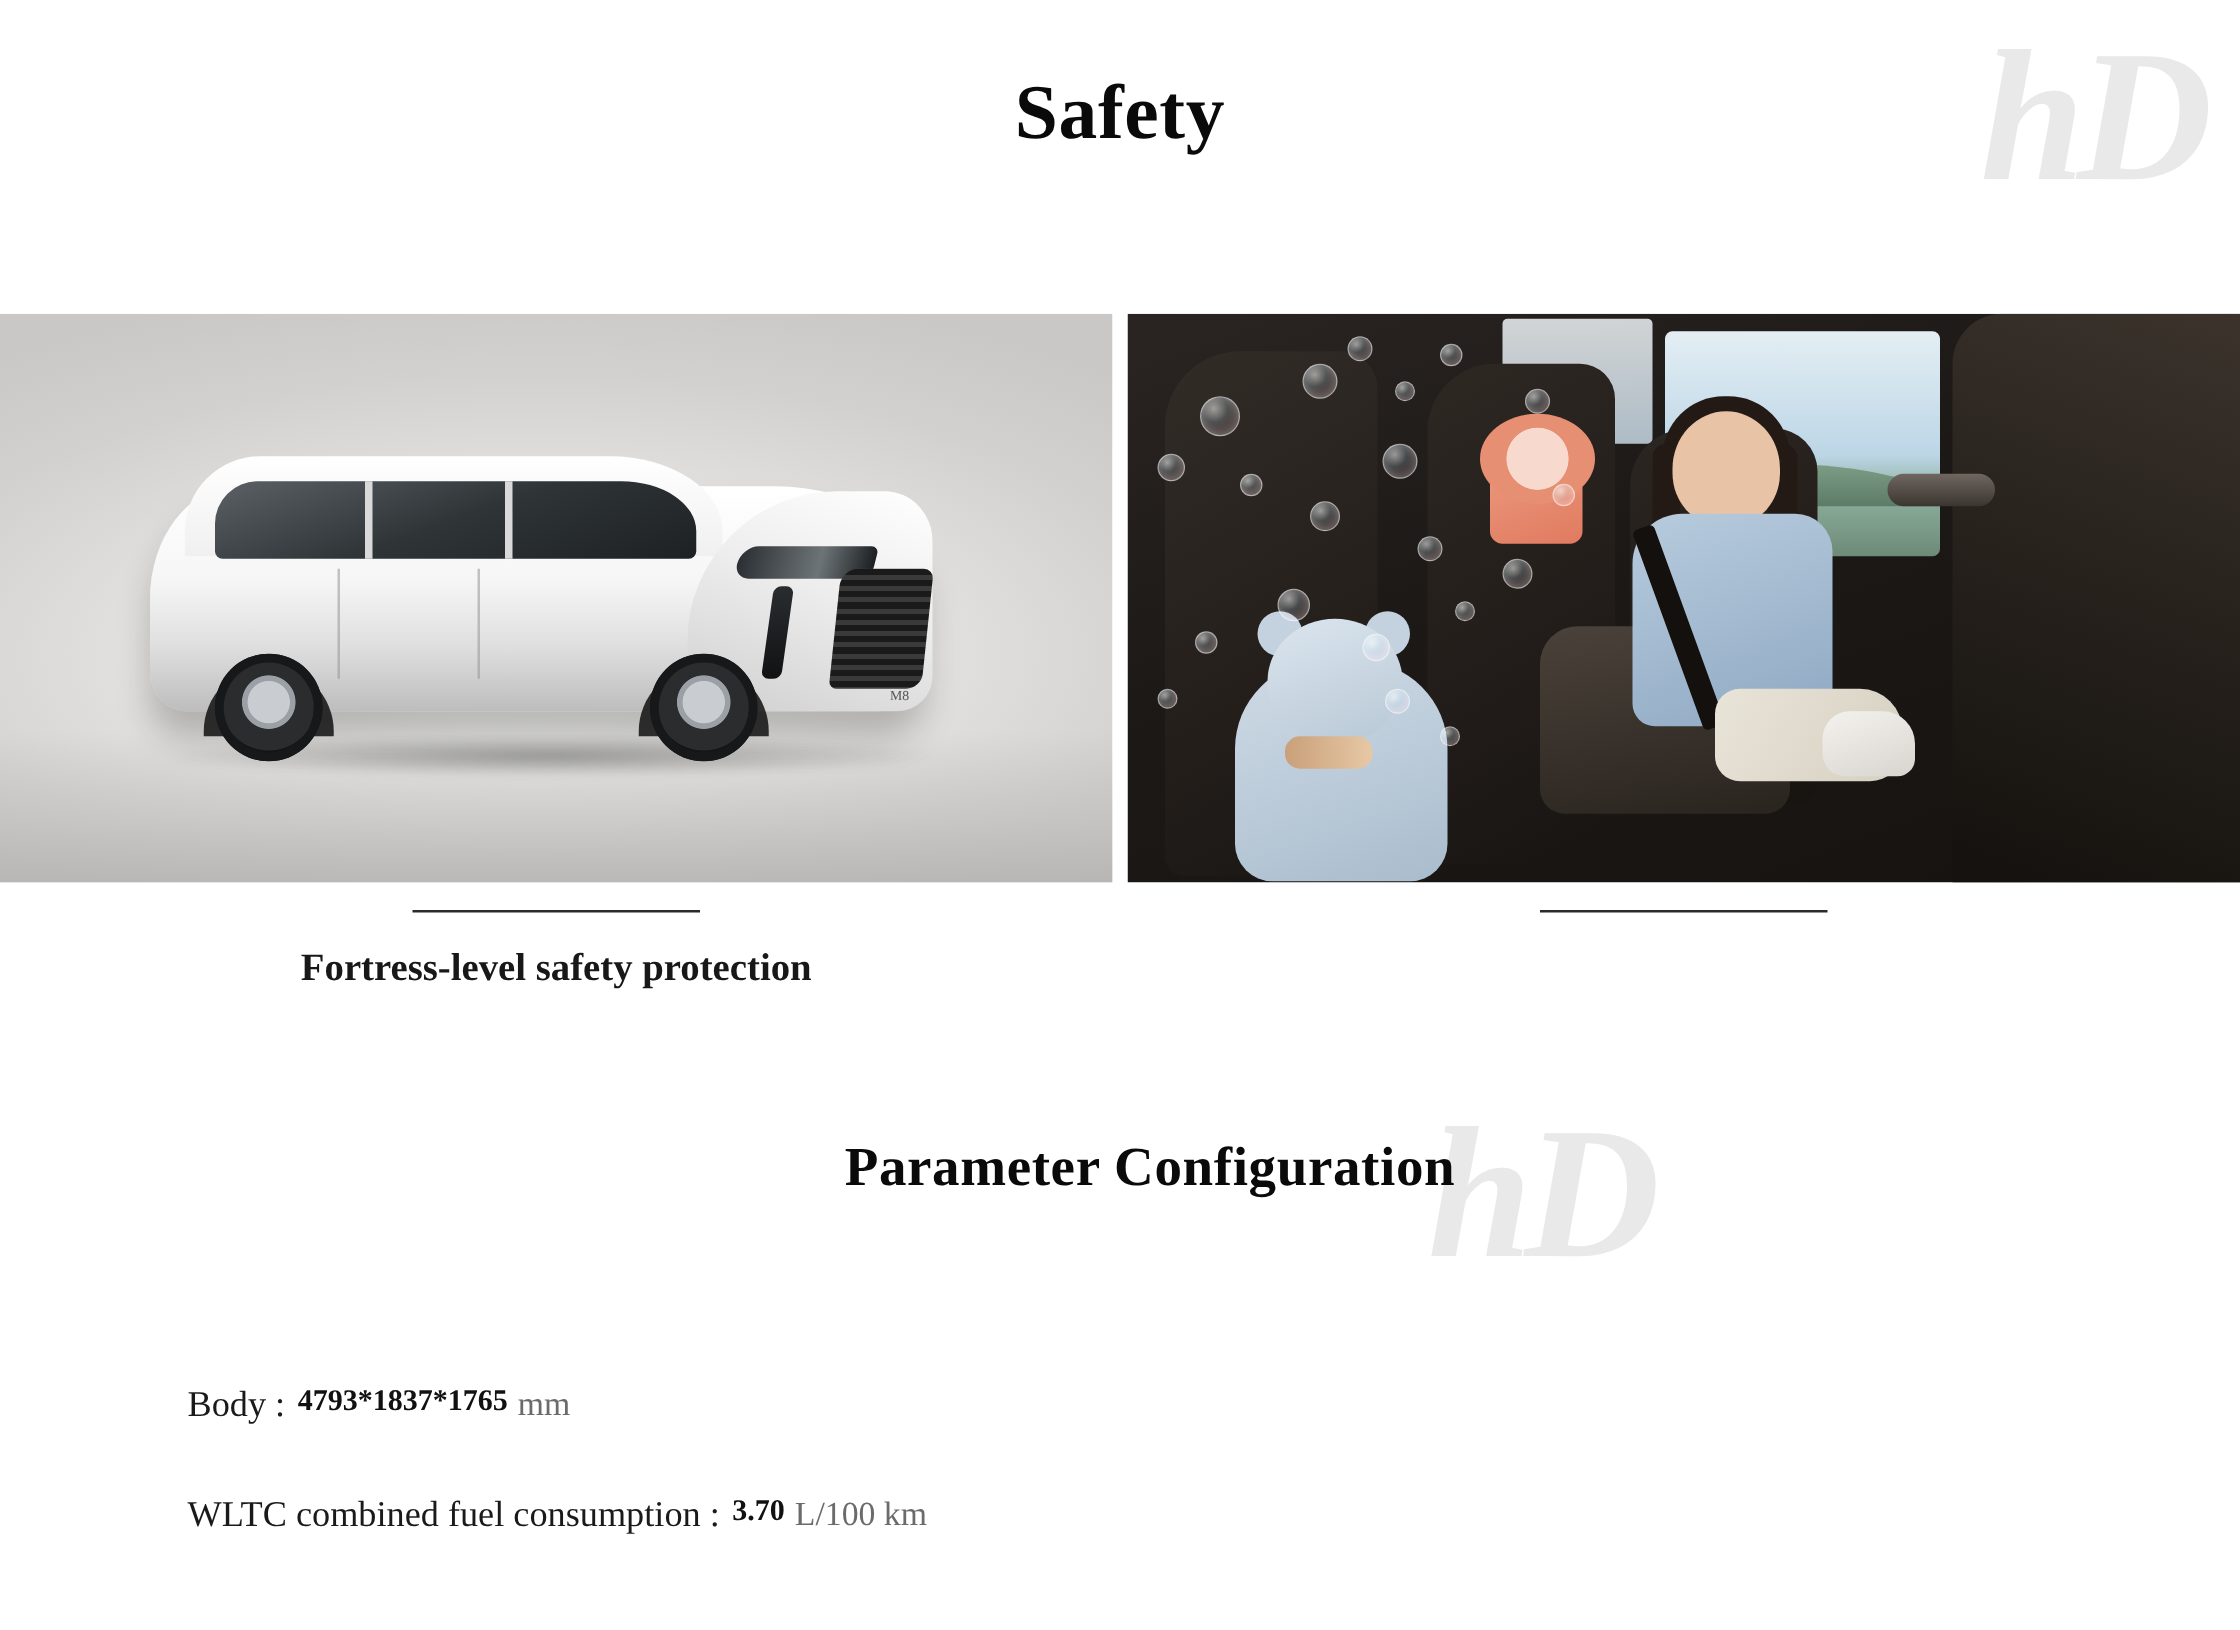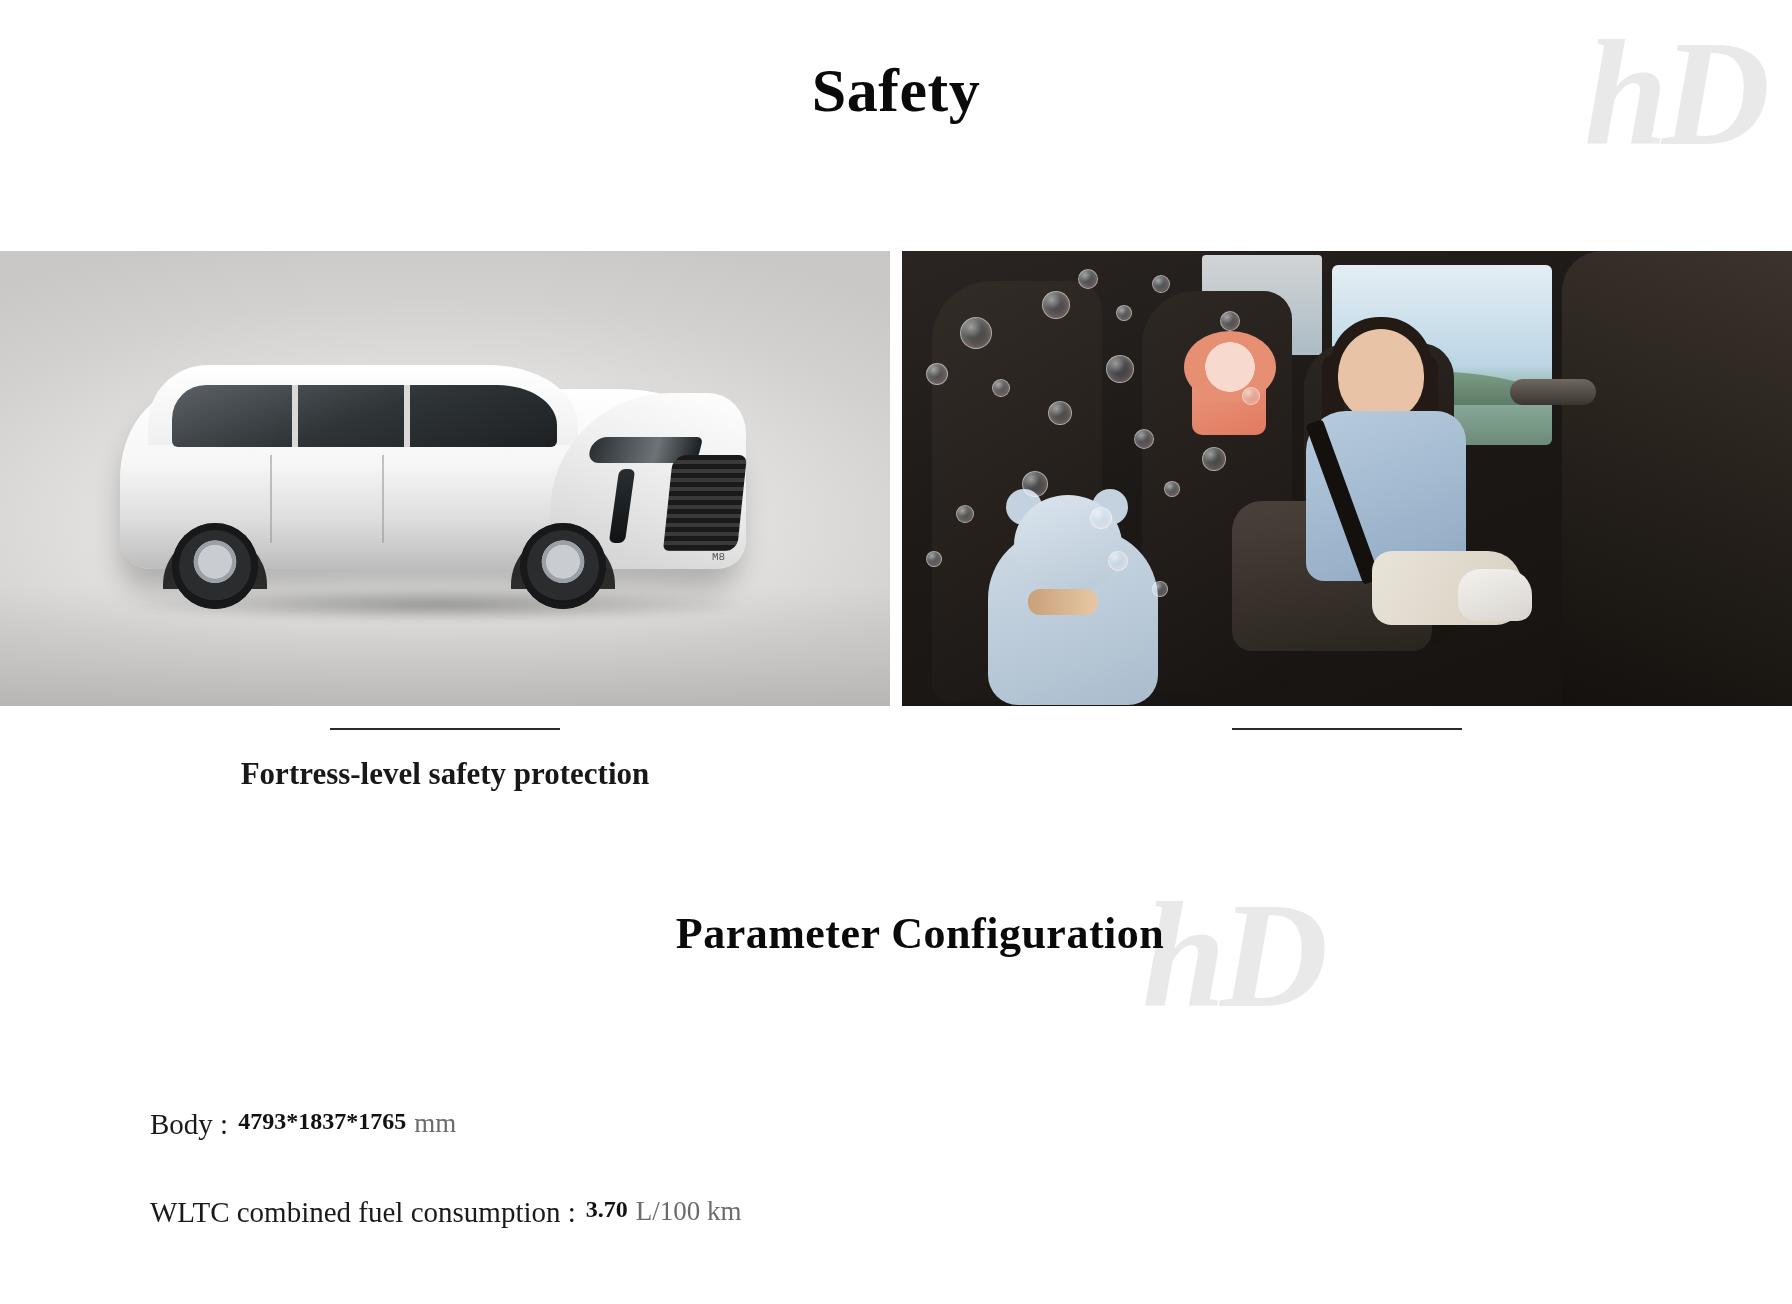--- a/index.html
+++ b/index.html
@@ -188,21 +188,21 @@
     left: 130px; bottom: 84px;
     width: 620px; height: 34px;
     background: radial-gradient(ellipse at center, rgba(60,60,60,0.42) 0%, rgba(60,60,60,0) 70%);
     filter: blur(3px);
   }
   .badge-m8 {
     position: absolute;
     left: 592px; top: 192px;
     font-size: 11px;
     color: #555;
-    font-family: Liberation Mono, monospace;
+    font-family: Liberation Serif, serif;
   }
 
   
   .cabin {
     position: absolute;
     inset: 0;
     background: linear-gradient(160deg,#2a2522 0%, #1d1917 40%, #15120f 100%);
   }
   .window-left {
     position: absolute;

